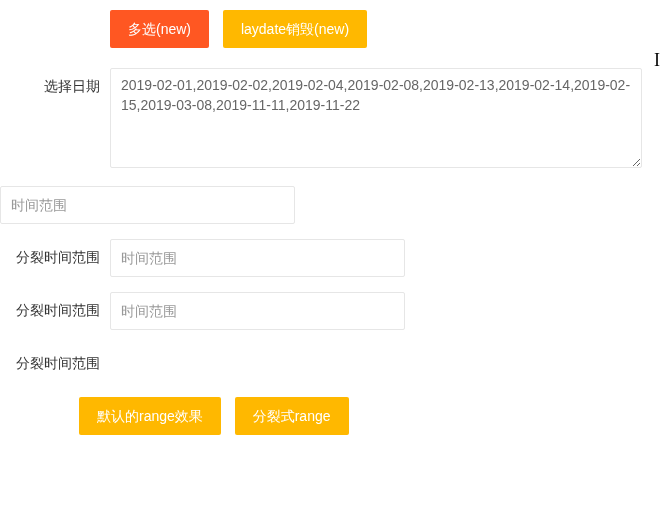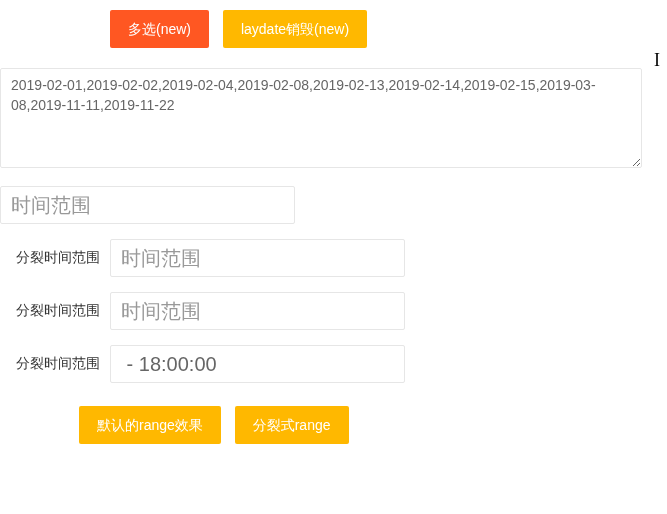--- a/index.html
+++ b/index.html
@@ -54,21 +54,21 @@
       line-height: 20px;
       color: #666;
       resize: vertical;
     }
     .input {
       width: 295px;
       height: 38px;
       padding: 0 10px;
       border: 1px solid #e6e6e6;
       border-radius: 2px;
-      font-size: 20px;
+      font-size: 14px;
       color: #666;
     }
     .input::placeholder { color: #999; }
     .bottom-buttons { padding-left: 79px; padding-top: 8px; }
     .cursor {
       position: absolute;
       left: 654px;
       top: 50px;
       font-size: 18px;
       color: #000;
@@ -82,20 +82,21 @@
 
   <div class="form-row top-buttons">
     <div class="label"></div>
     <div class="field">
       <button class="btn btn-danger">多选(new)</button>
       <button class="btn btn-warm">laydate销毁(new)</button>
     </div>
   </div>
 
   <div class="form-row">
+    <div class="label">选择日期</div>
     <div class="field">
       <textarea class="textarea" style="">2019-02-01,2019-02-02,2019-02-04,2019-02-08,2019-02-13,2019-02-14,2019-02-15,2019-03-08,2019-11-11,2019-11-22</textarea>
     </div>
   </div>
 
   <div class="form-row">
     <div class="field">
       <input class="input" type="text" placeholder="时间范围" style="">
     </div>
   </div>
@@ -109,23 +110,20 @@
 
   <div class="form-row">
     <div class="label">分裂时间范围</div>
     <div class="field">
       <input class="input" type="text" placeholder="时间范围" style="">
     </div>
   </div>
 
   <div class="form-row">
     <div class="label">分裂时间范围</div>
-    <div class="field">
-      <input class="input" type="text" value=" - 18:00:00" style="">
-    </div>
   </div>
 
   <div class="bottom-buttons">
     <button class="btn btn-warm">默认的range效果</button>
     <button class="btn btn-warm">分裂式range</button>
   </div>
 
 </div>
 
 <span class="cursor">I</span>

